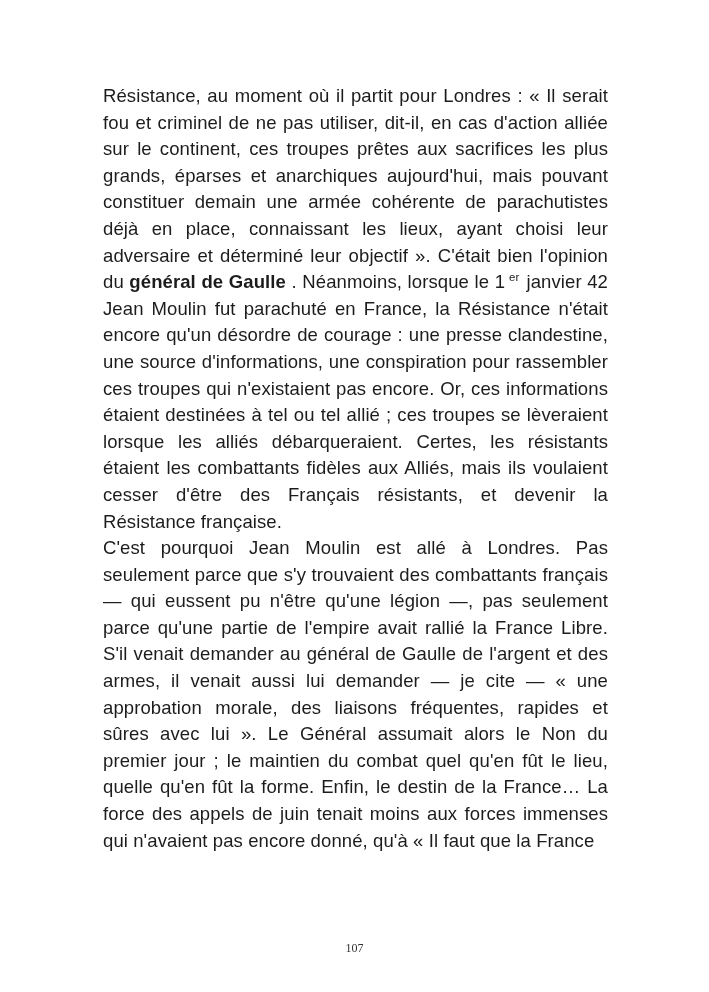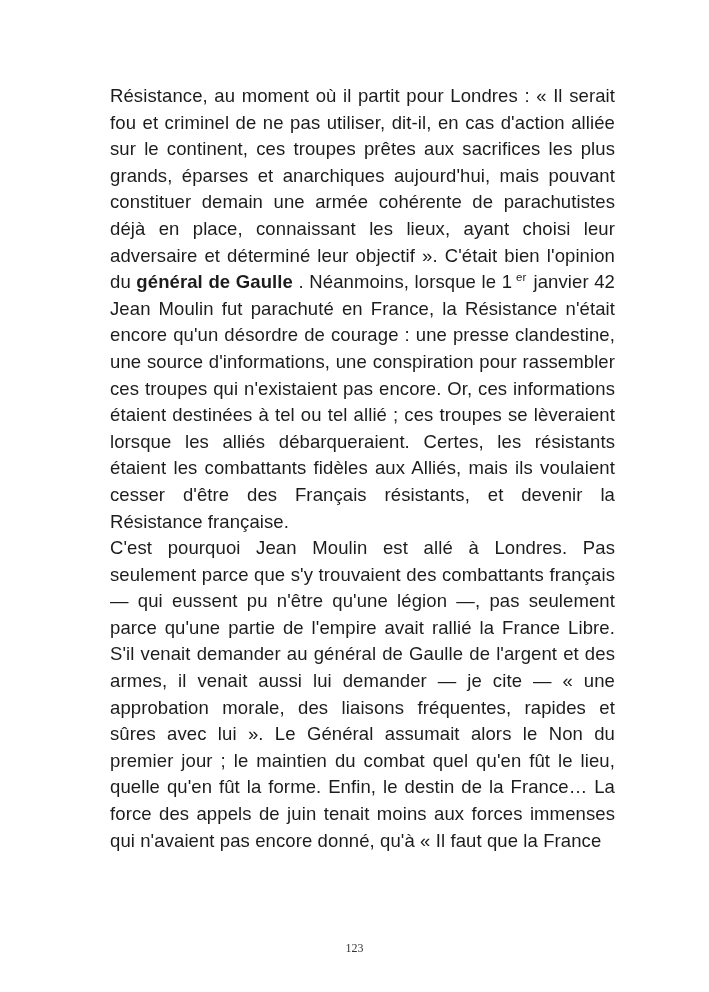--- a/index.html
+++ b/index.html
@@ -22,21 +22,20 @@
   .text-block {
     position: absolute;
     left: 103px;
     top: 83px;
     width: 505px;
     font-size: 18.5px;
     line-height: 26.6px;
     color: #1c1c1c;
     text-align: justify;
     letter-spacing: 0.1px;
-    margin-left: 7px;
   }
   .para {
     margin: 0;
     padding: 0;
   }
   .para b {
     font-weight: bold;
   }
   .para sup {
     font-size: 0.62em;
@@ -58,15 +57,15 @@
 </head>
 <body>
 
 <div class="page">
 
   <div class="text-block">
     <p class="para"><span>Résistance, au moment où il partit pour Londres : « Il serait fou et criminel de ne pas utiliser, dit-il, en cas d'action alliée sur le continent, ces troupes prêtes aux sacrifices les plus grands, éparses et anarchiques aujourd'hui, mais pouvant constituer demain une armée cohérente de parachutistes déjà en place, connaissant les lieux, ayant choisi leur adversaire et déterminé leur objectif ». C'était bien l'opinion du </span><b>général de Gaulle</b><span> . Néanmoins, lorsque le 1</span><sup>er</sup><span>janvier 42 Jean Moulin fut parachuté en France, la Résistance n'était encore qu'un désordre de courage : une presse clandestine, une source d'informations, une conspiration pour rassembler ces troupes qui n'existaient pas encore. Or, ces informations étaient destinées à tel ou tel allié ; ces troupes se lèveraient lorsque les alliés débarqueraient. Certes, les résistants étaient les combattants fidèles aux Alliés, mais ils voulaient cesser d'être des Français résistants, et devenir la Résistance française.</span></p>
     <p class="para"><span>C'est pourquoi Jean Moulin est allé à Londres. Pas seulement parce que s'y trouvaient des combattants français — qui eussent pu n'être qu'une légion —, pas seulement parce qu'une partie de l'empire avait rallié la France Libre. S'il venait demander au général de Gaulle de l'argent et des armes, il venait aussi lui demander — je cite — « une approbation morale, des liaisons fréquentes, rapides et sûres avec lui ». Le Général assumait alors le Non du premier jour ; le maintien du combat quel qu'en fût le lieu, quelle qu'en fût la forme. Enfin, le destin de la France… La force des appels de juin tenait moins aux forces immenses qui n'avaient pas encore donné, qu'à « Il faut que la France</span></p>
   </div>
 
-  <div class="page-number">123</div>
+  <div class="page-number">107</div>
 
 </div>
 
 </body></html>

